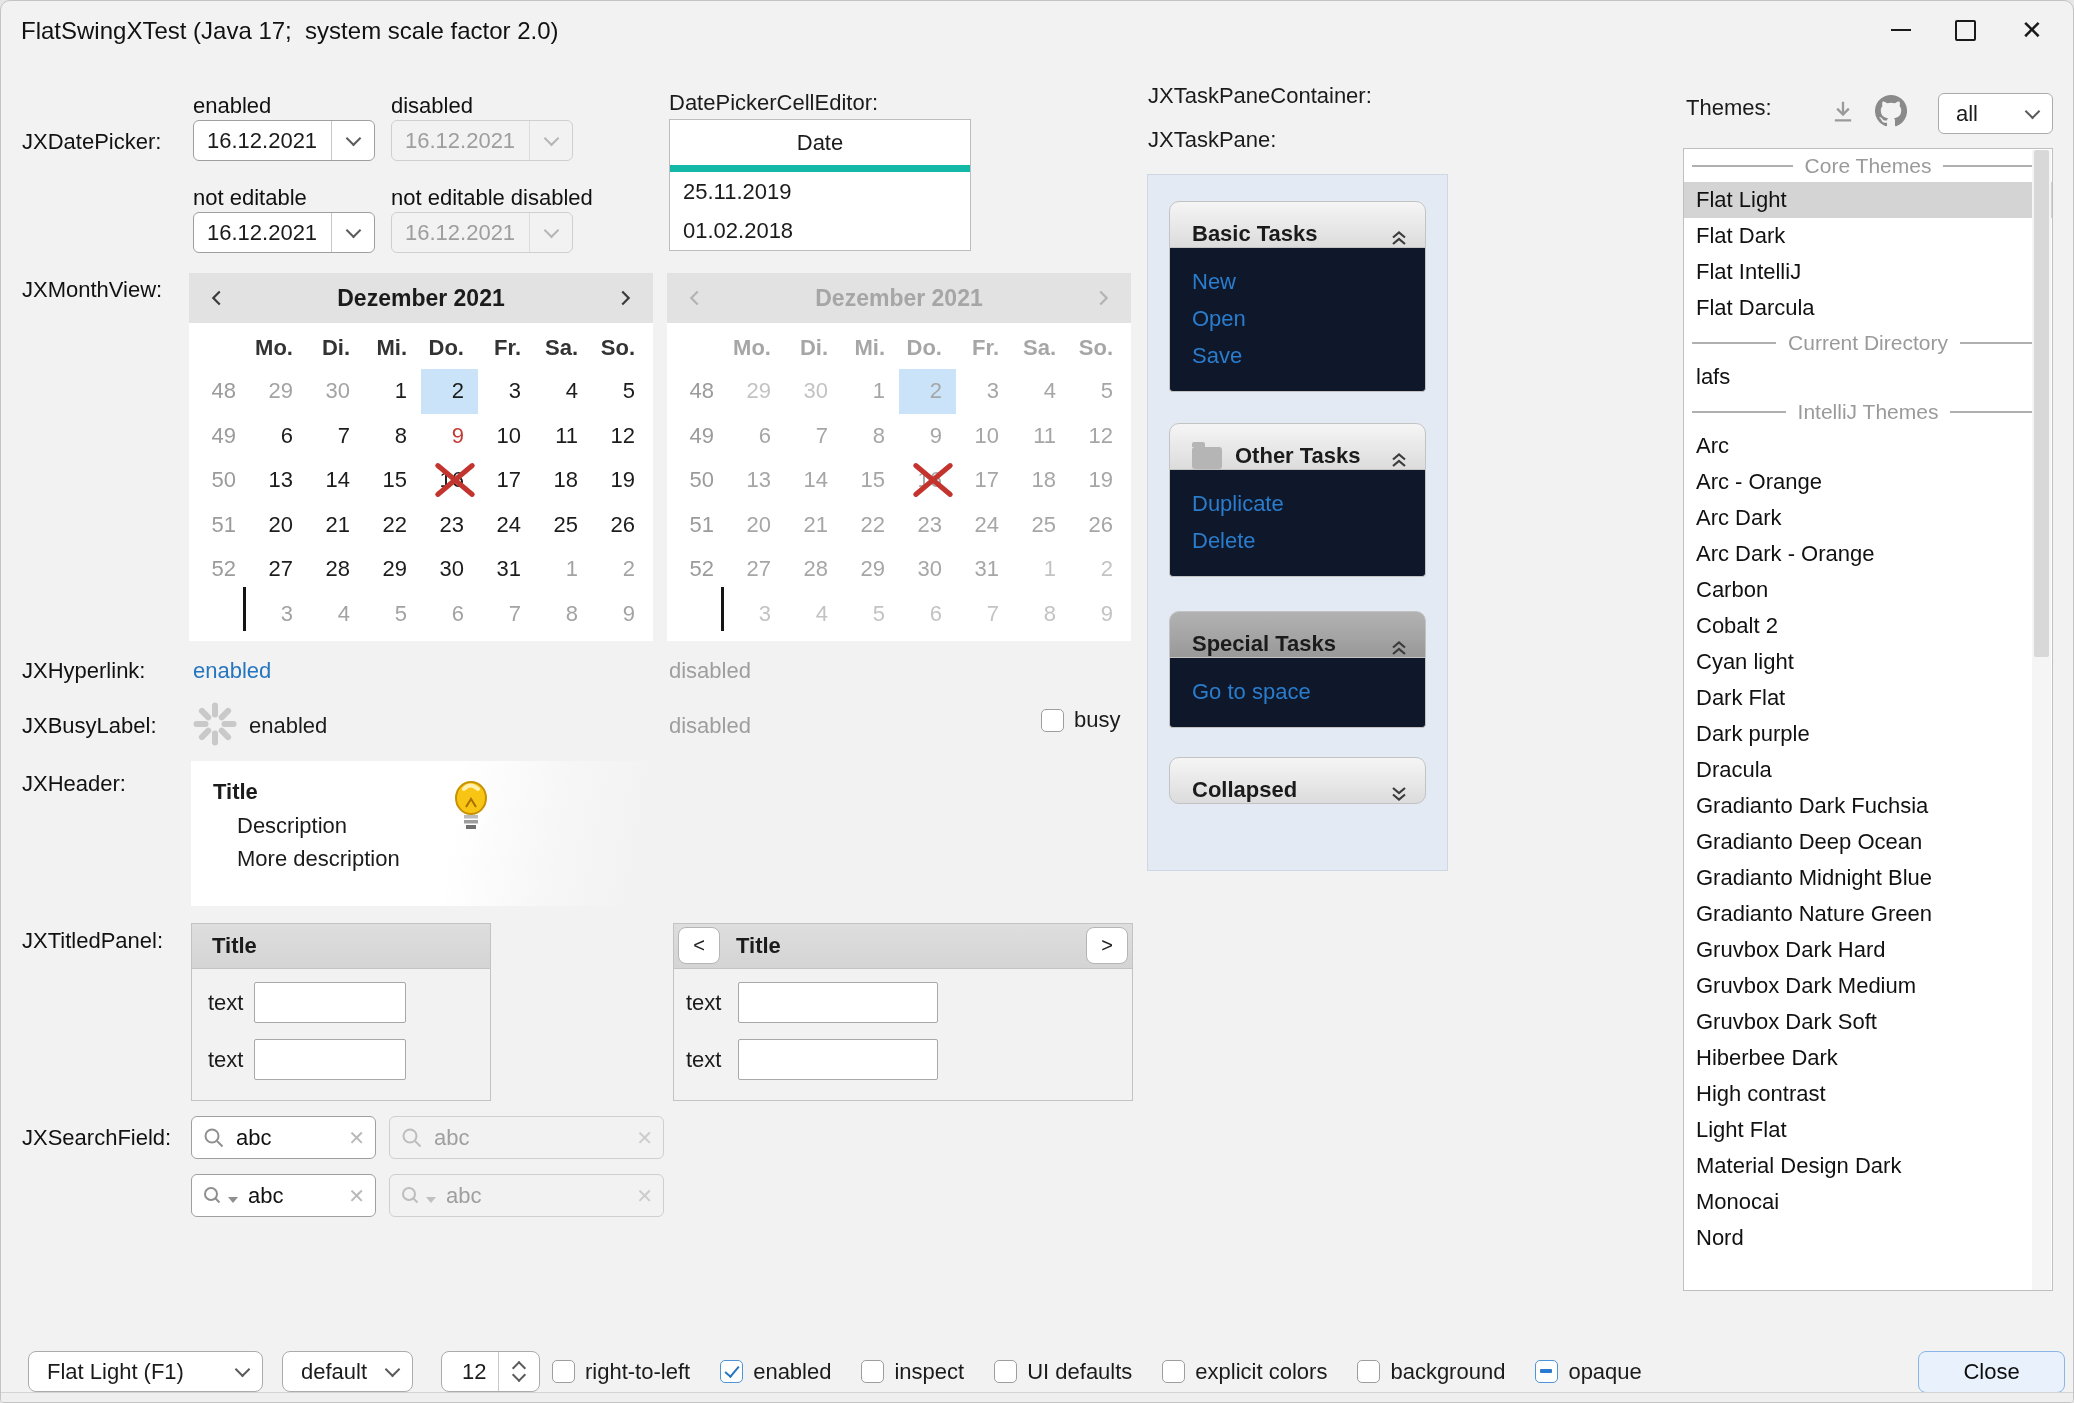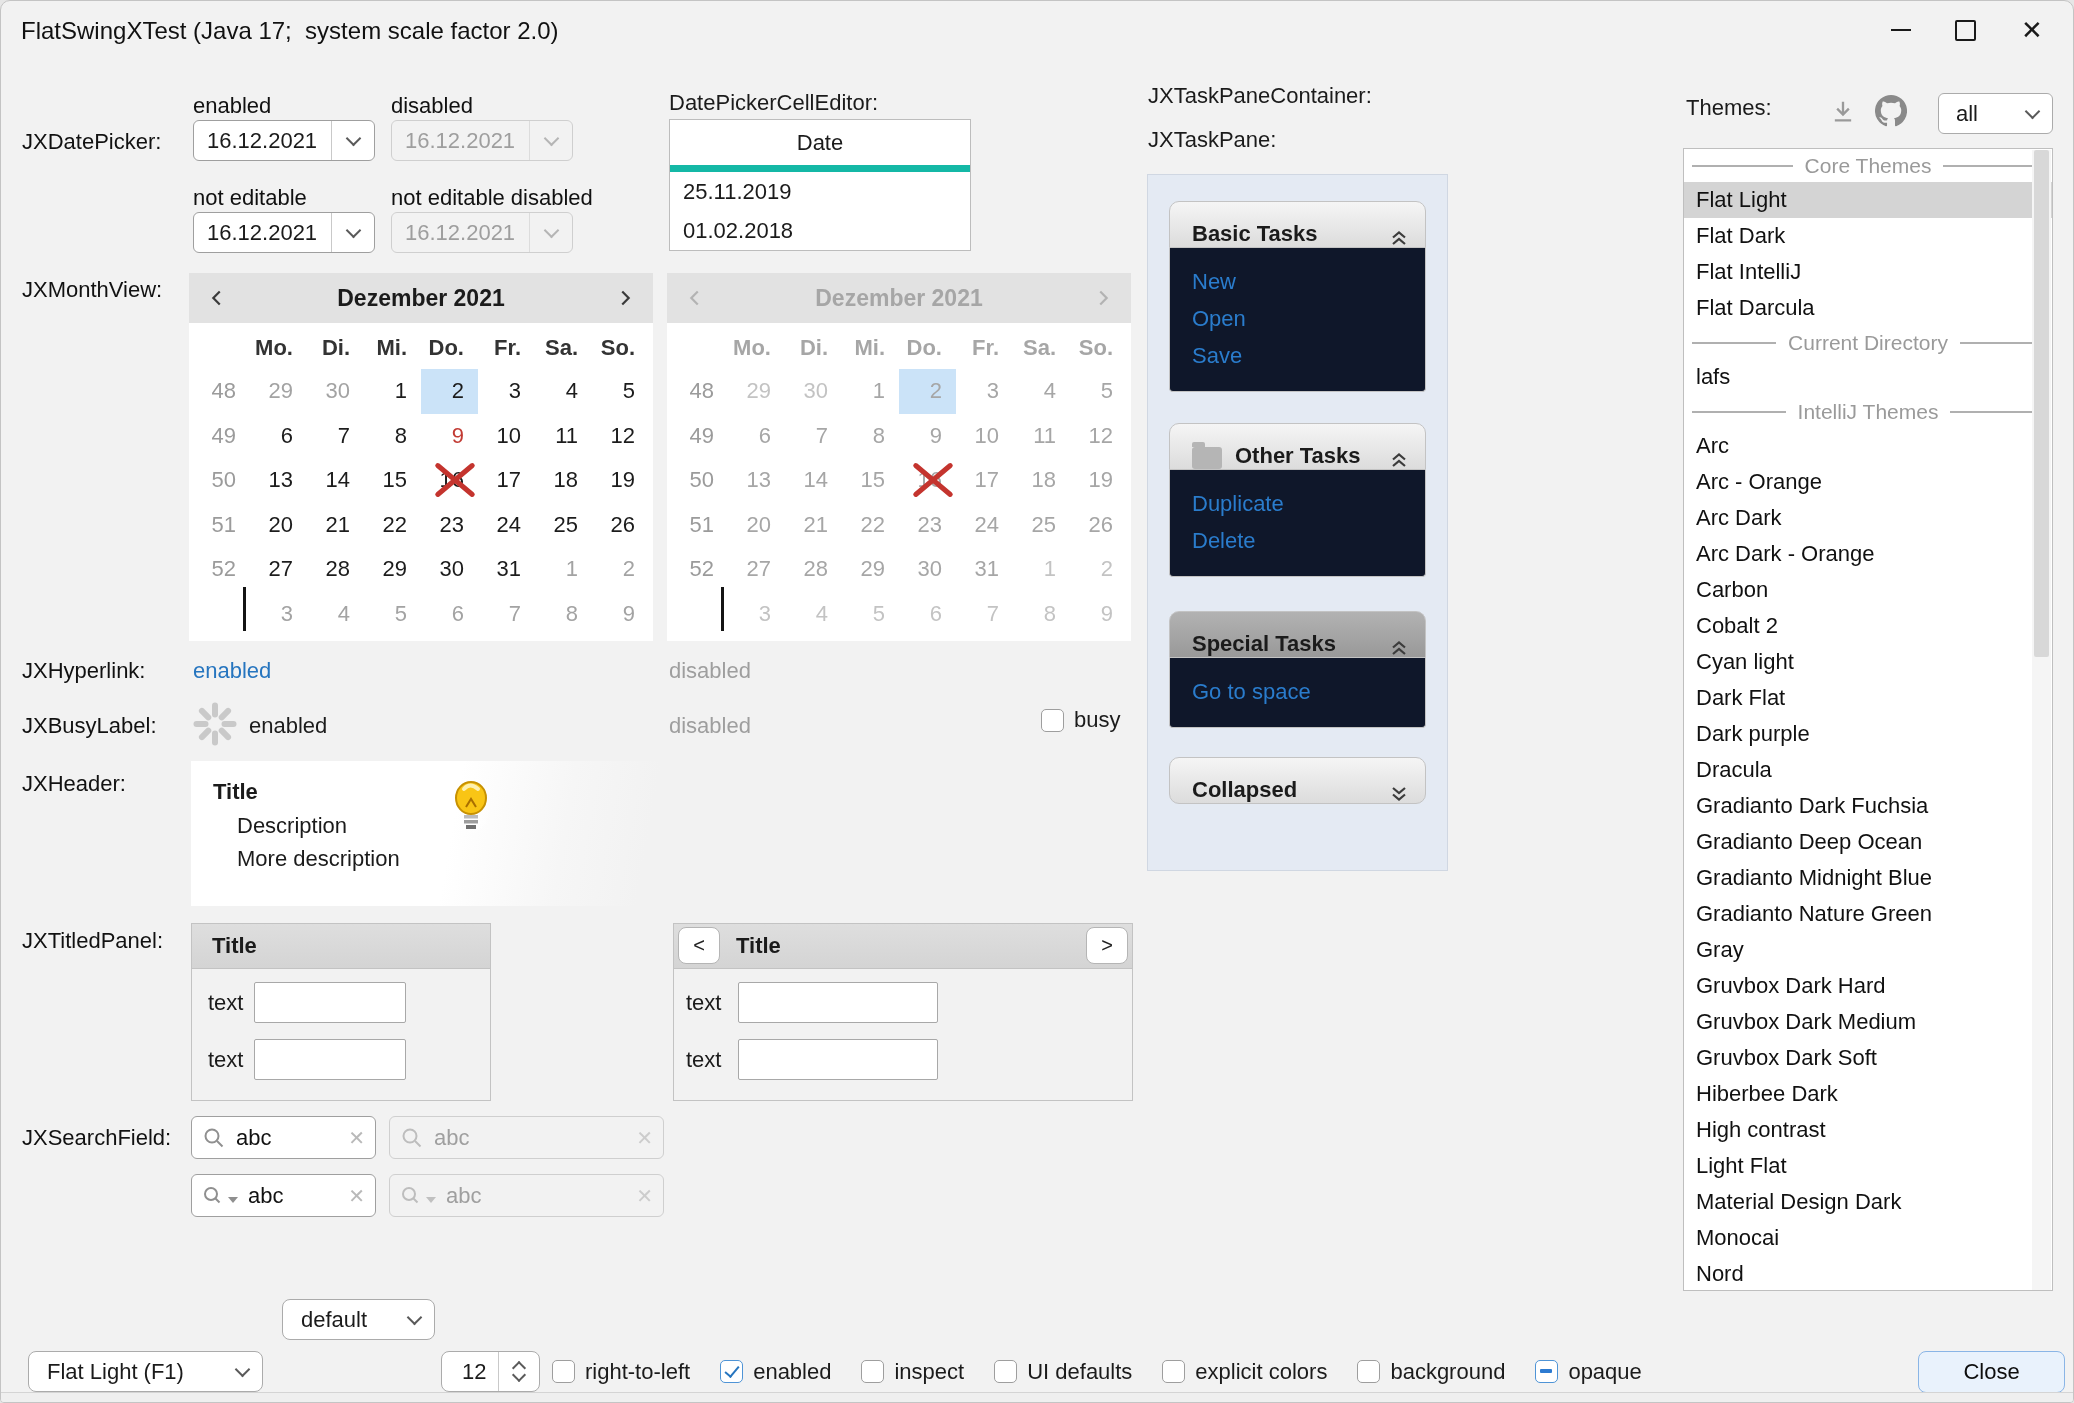--- a/index.html
+++ b/index.html
@@ -576,42 +576,41 @@
         <div class="tl-item ">Carbon</div>
         <div class="tl-item ">Cobalt 2</div>
         <div class="tl-item ">Cyan light</div>
         <div class="tl-item ">Dark Flat</div>
         <div class="tl-item ">Dark purple</div>
         <div class="tl-item ">Dracula</div>
         <div class="tl-item ">Gradianto Dark Fuchsia</div>
         <div class="tl-item ">Gradianto Deep Ocean</div>
         <div class="tl-item ">Gradianto Midnight Blue</div>
         <div class="tl-item ">Gradianto Nature Green</div>
-        <div class="tl-item ">Gray</div>
         <div class="tl-item ">Gruvbox Dark Hard</div>
         <div class="tl-item ">Gruvbox Dark Medium</div>
         <div class="tl-item ">Gruvbox Dark Soft</div>
         <div class="tl-item ">Hiberbee Dark</div>
         <div class="tl-item ">High contrast</div>
         <div class="tl-item ">Light Flat</div>
         <div class="tl-item ">Material Design Dark</div>
         <div class="tl-item ">Monocai</div>
         <div class="tl-item ">Nord</div>
       </div>
     <div id="theme-scrollbar">
         <div id="theme-thumb"></div>
       </div>
   </div>
 
   <div class="combo" style="left:27px;top:1350px;width:235px;">
     <span>Flat Light (F1)</span>
     <span class="spacer"></span>
       <i class="chev"></i>
   </div>
-  <div class="combo" style="left:281px;top:1298px;width:153px;">
+  <div class="combo" style="left:281px;top:1350px;width:131px;">
     <span>default</span>
     <span class="spacer"></span>
       <i class="chev"></i>
   </div>
   <div id="font-spinner">
     <span class="sp-val">12</span>
     <span class="sp-btns">
       <i class="chev-s up"></i>
       <i class="chev-s down"></i>
     </span>

